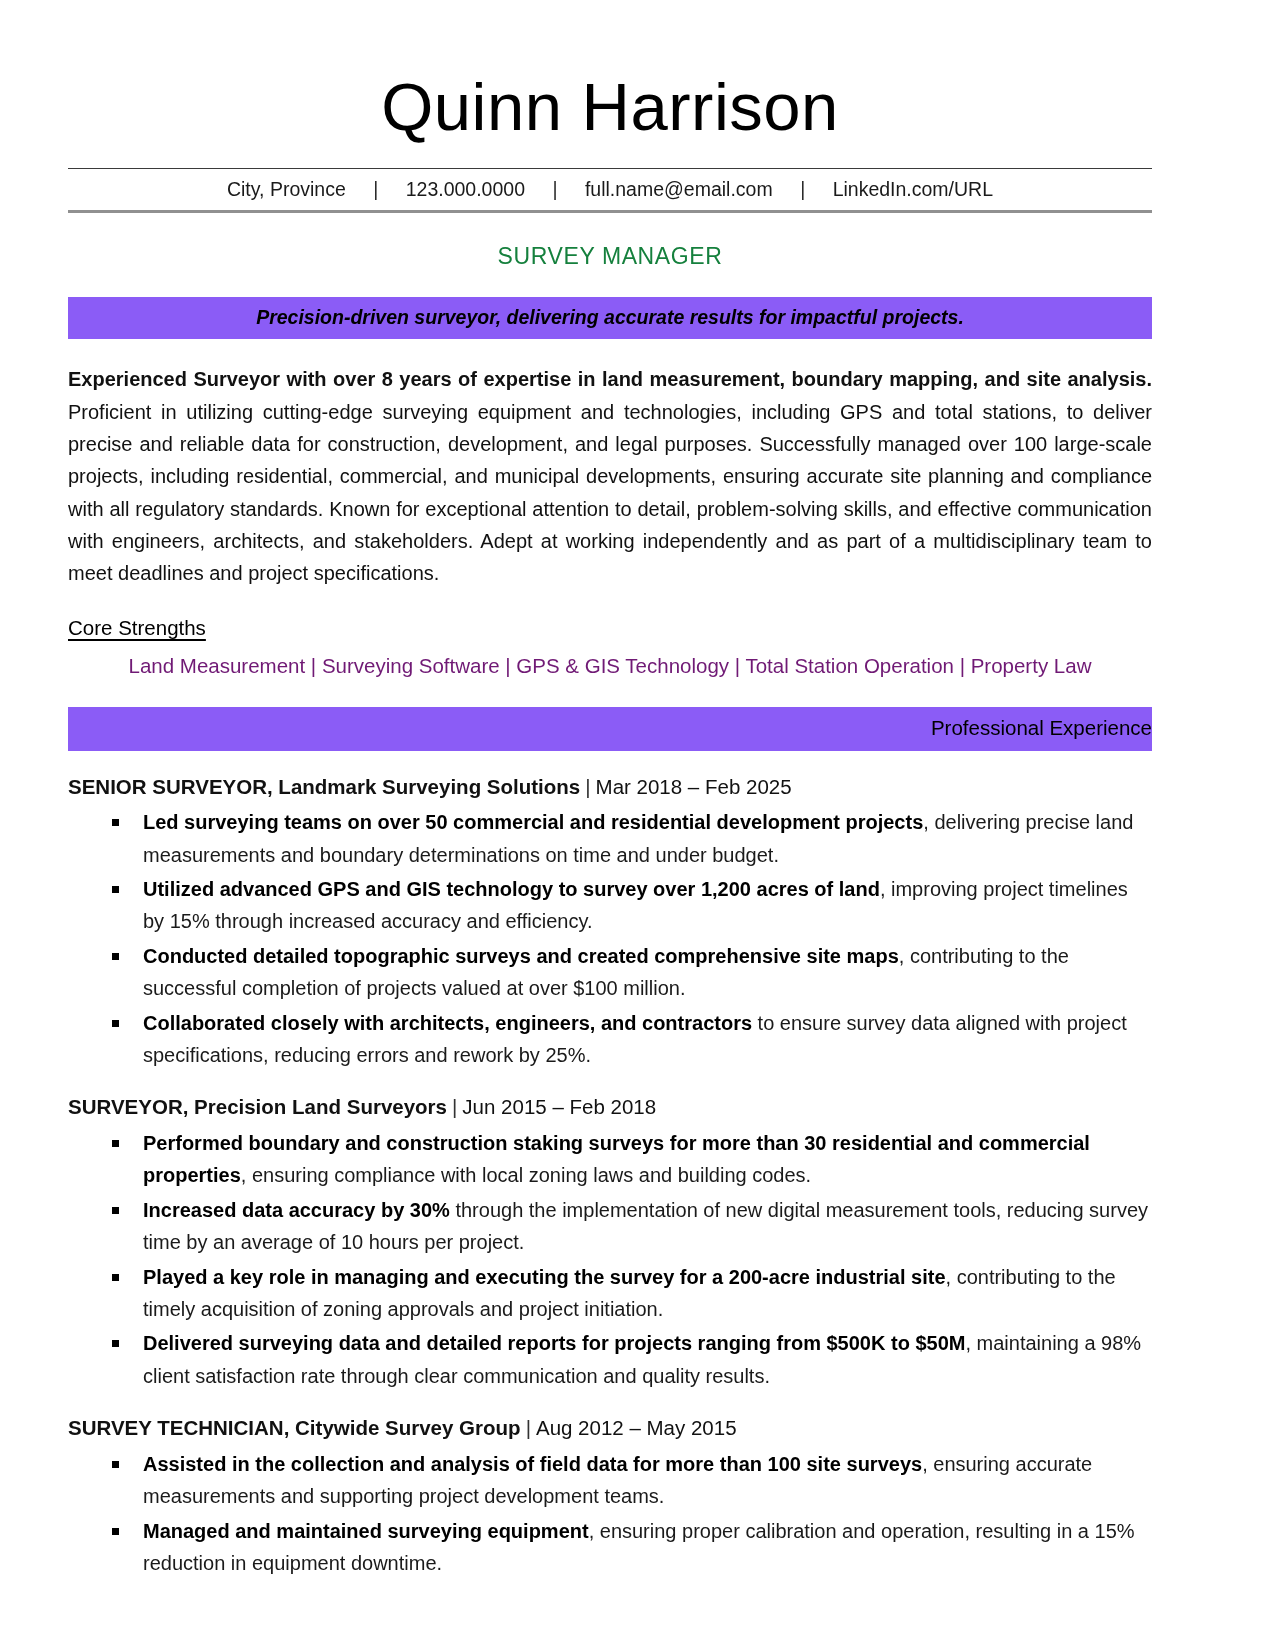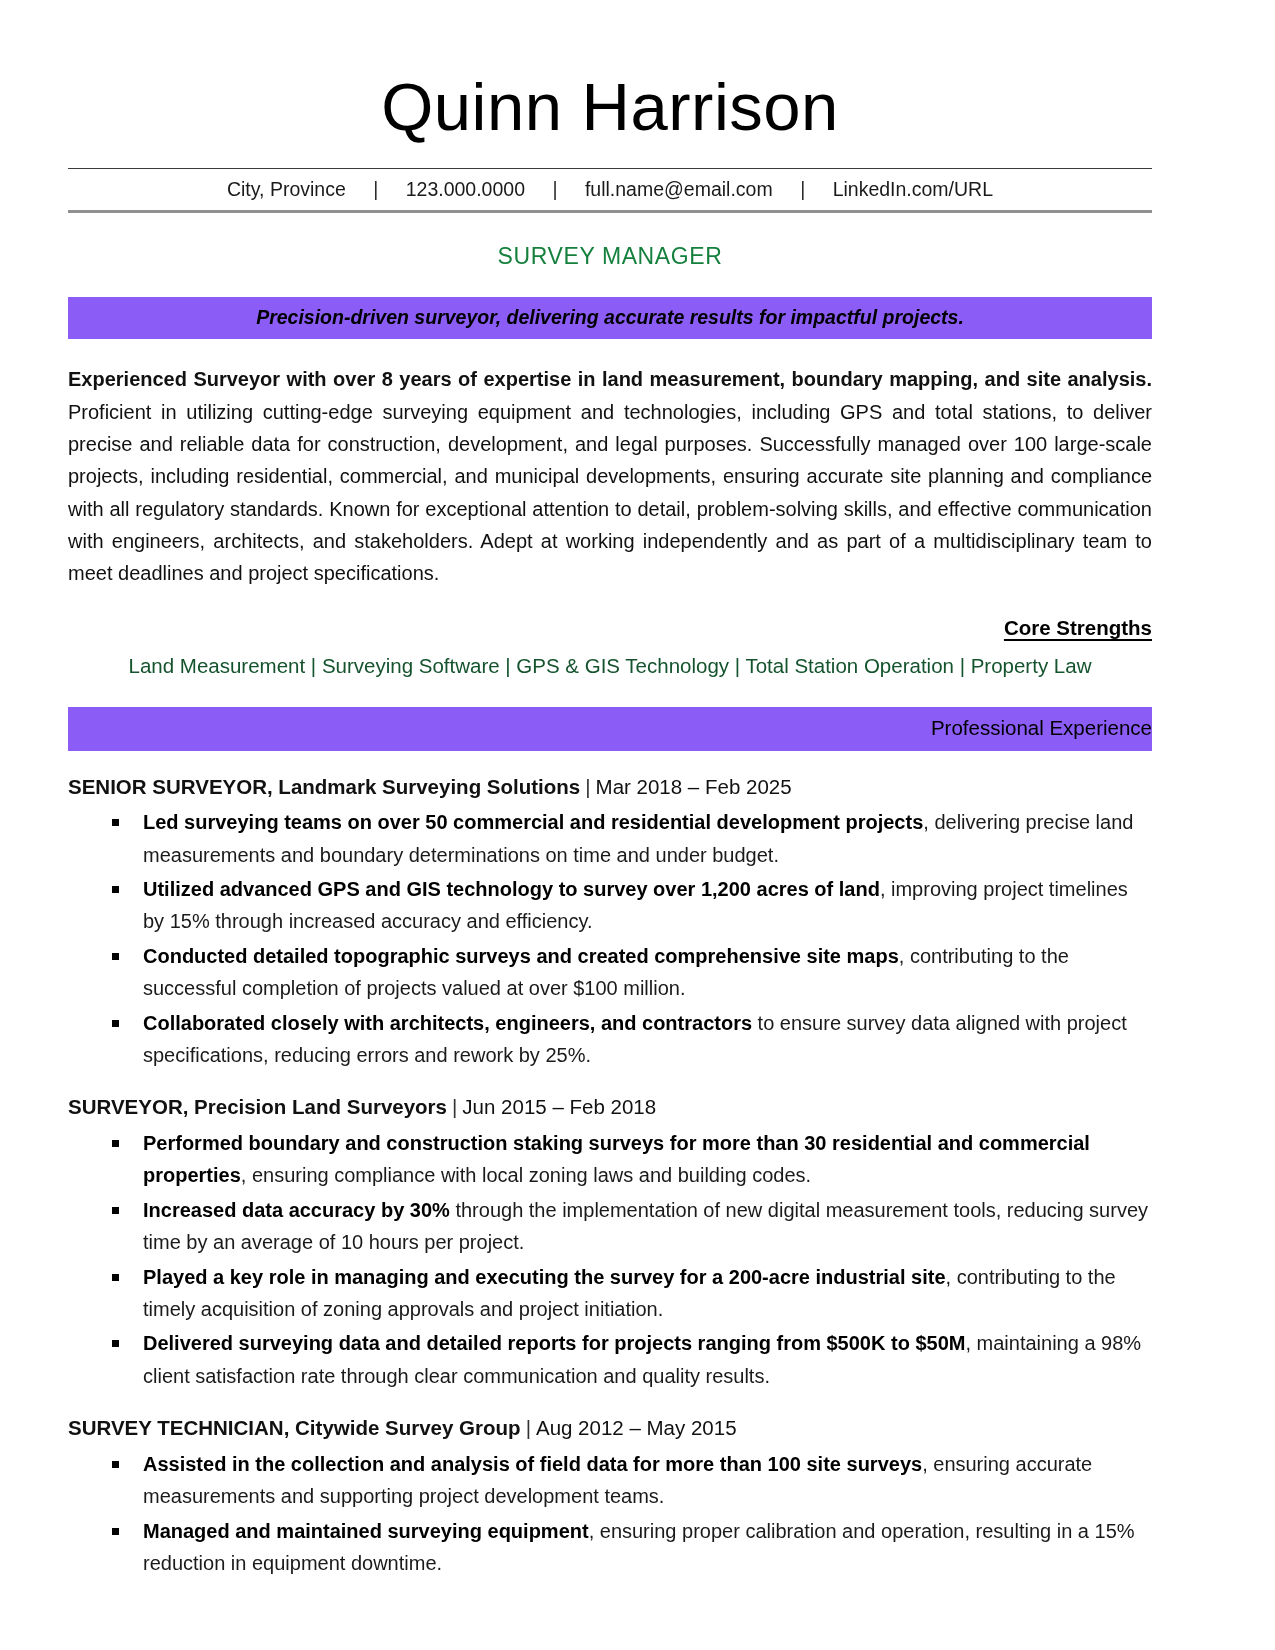--- a/index.html
+++ b/index.html
@@ -104,33 +104,33 @@
     margin-top: 24px;
     color: #111;
     hyphens: none;
   }
   .summary .lead {
     font-weight: 700;
   }
 
   
   .core-heading {
-    text-align: right;
-    font-size: 20.5px;
-    font-weight: 700;
+    text-align: left;
+    font-size: 20.5px;
+    font-weight: 400;
     text-decoration: underline;
     text-underline-offset: 4px;
     margin-top: 26px;
   }
   .core-list {
     text-align: center;
     font-size: 20.5px;
     line-height: 1.52;
     margin-top: 10px;
-    color: #14532d;
+    color: #701a75;
   }
 
   
   .job {
     margin-top: 22px;
   }
   .job-head {
     font-size: 20.5px;
     line-height: 1.35;
     color: #111;

